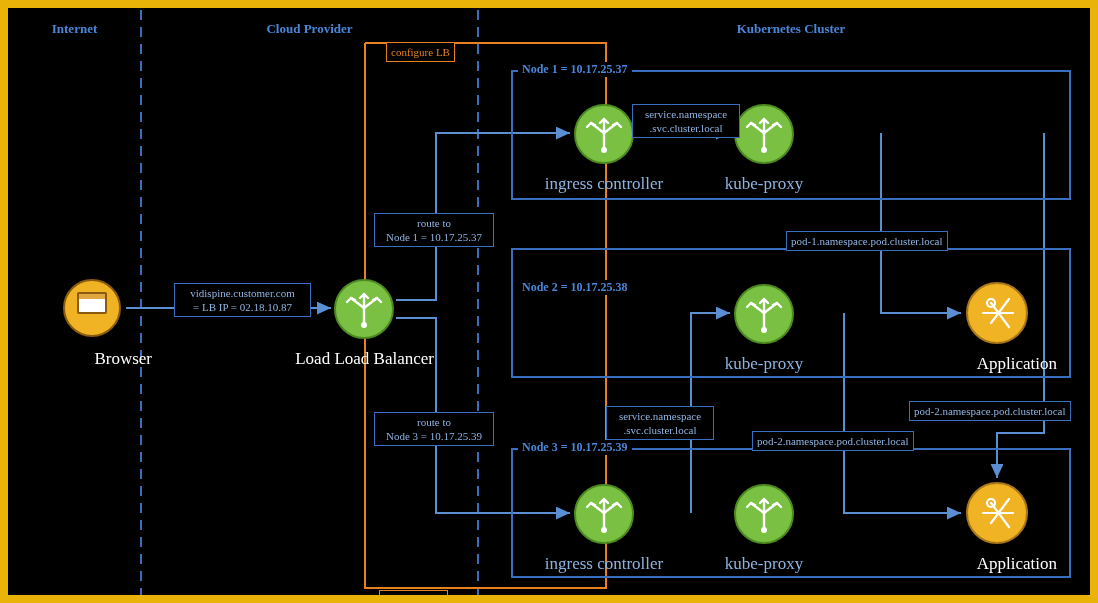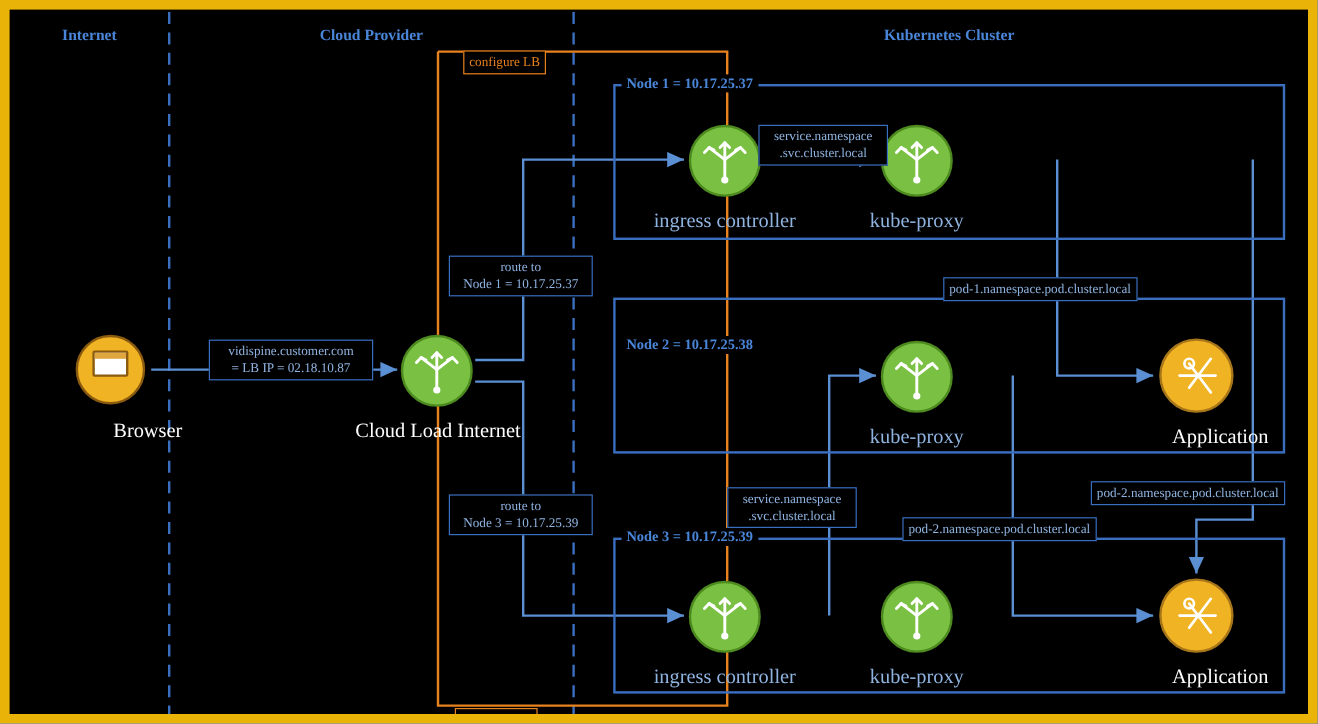--- a/index.html
+++ b/index.html
@@ -161,21 +161,21 @@
         <path d="M31,30 L18,20"></path>
         <path d="M31,30 L44,20"></path>
         <path d="M31,30 L31,16"></path>
         <path d="M18,20 L14,24 M18,20 L22,22"></path>
         <path d="M44,20 L48,24 M44,20 L40,22"></path>
         <path d="M31,16 L27,20 M31,16 L35,20"></path>
       </g>
       <circle cx="31" cy="47" r="3" fill="#ffffff"></circle>
     </svg>
   </div>
-  <div class="cap cap-white" style="left:286px; top:341px; width:140px;">Cloud Load Internet</div>
+  <div class="cap cap-white" style="left:286px; top:341px; width:140px;">Load Load Balancer</div>
 
   <div class="icon-wrap" style="left:565px; top:95px; width:62px; height:62px;">
     <svg width="62" height="62" viewBox="0 0 62 62">
       <circle cx="31" cy="31" r="29" fill="#7ac143" stroke="#4d8a1f" stroke-width="2"></circle>
       <g stroke="#ffffff" stroke-width="2.4" fill="none" stroke-linecap="round">
         <path d="M31,47 L31,30"></path>
           <path d="M31,30 L18,20"></path>
           <path d="M31,30 L44,20"></path>
           <path d="M31,30 L31,16"></path>
         <path d="M18,20 L14,24 M18,20 L22,22"></path>

